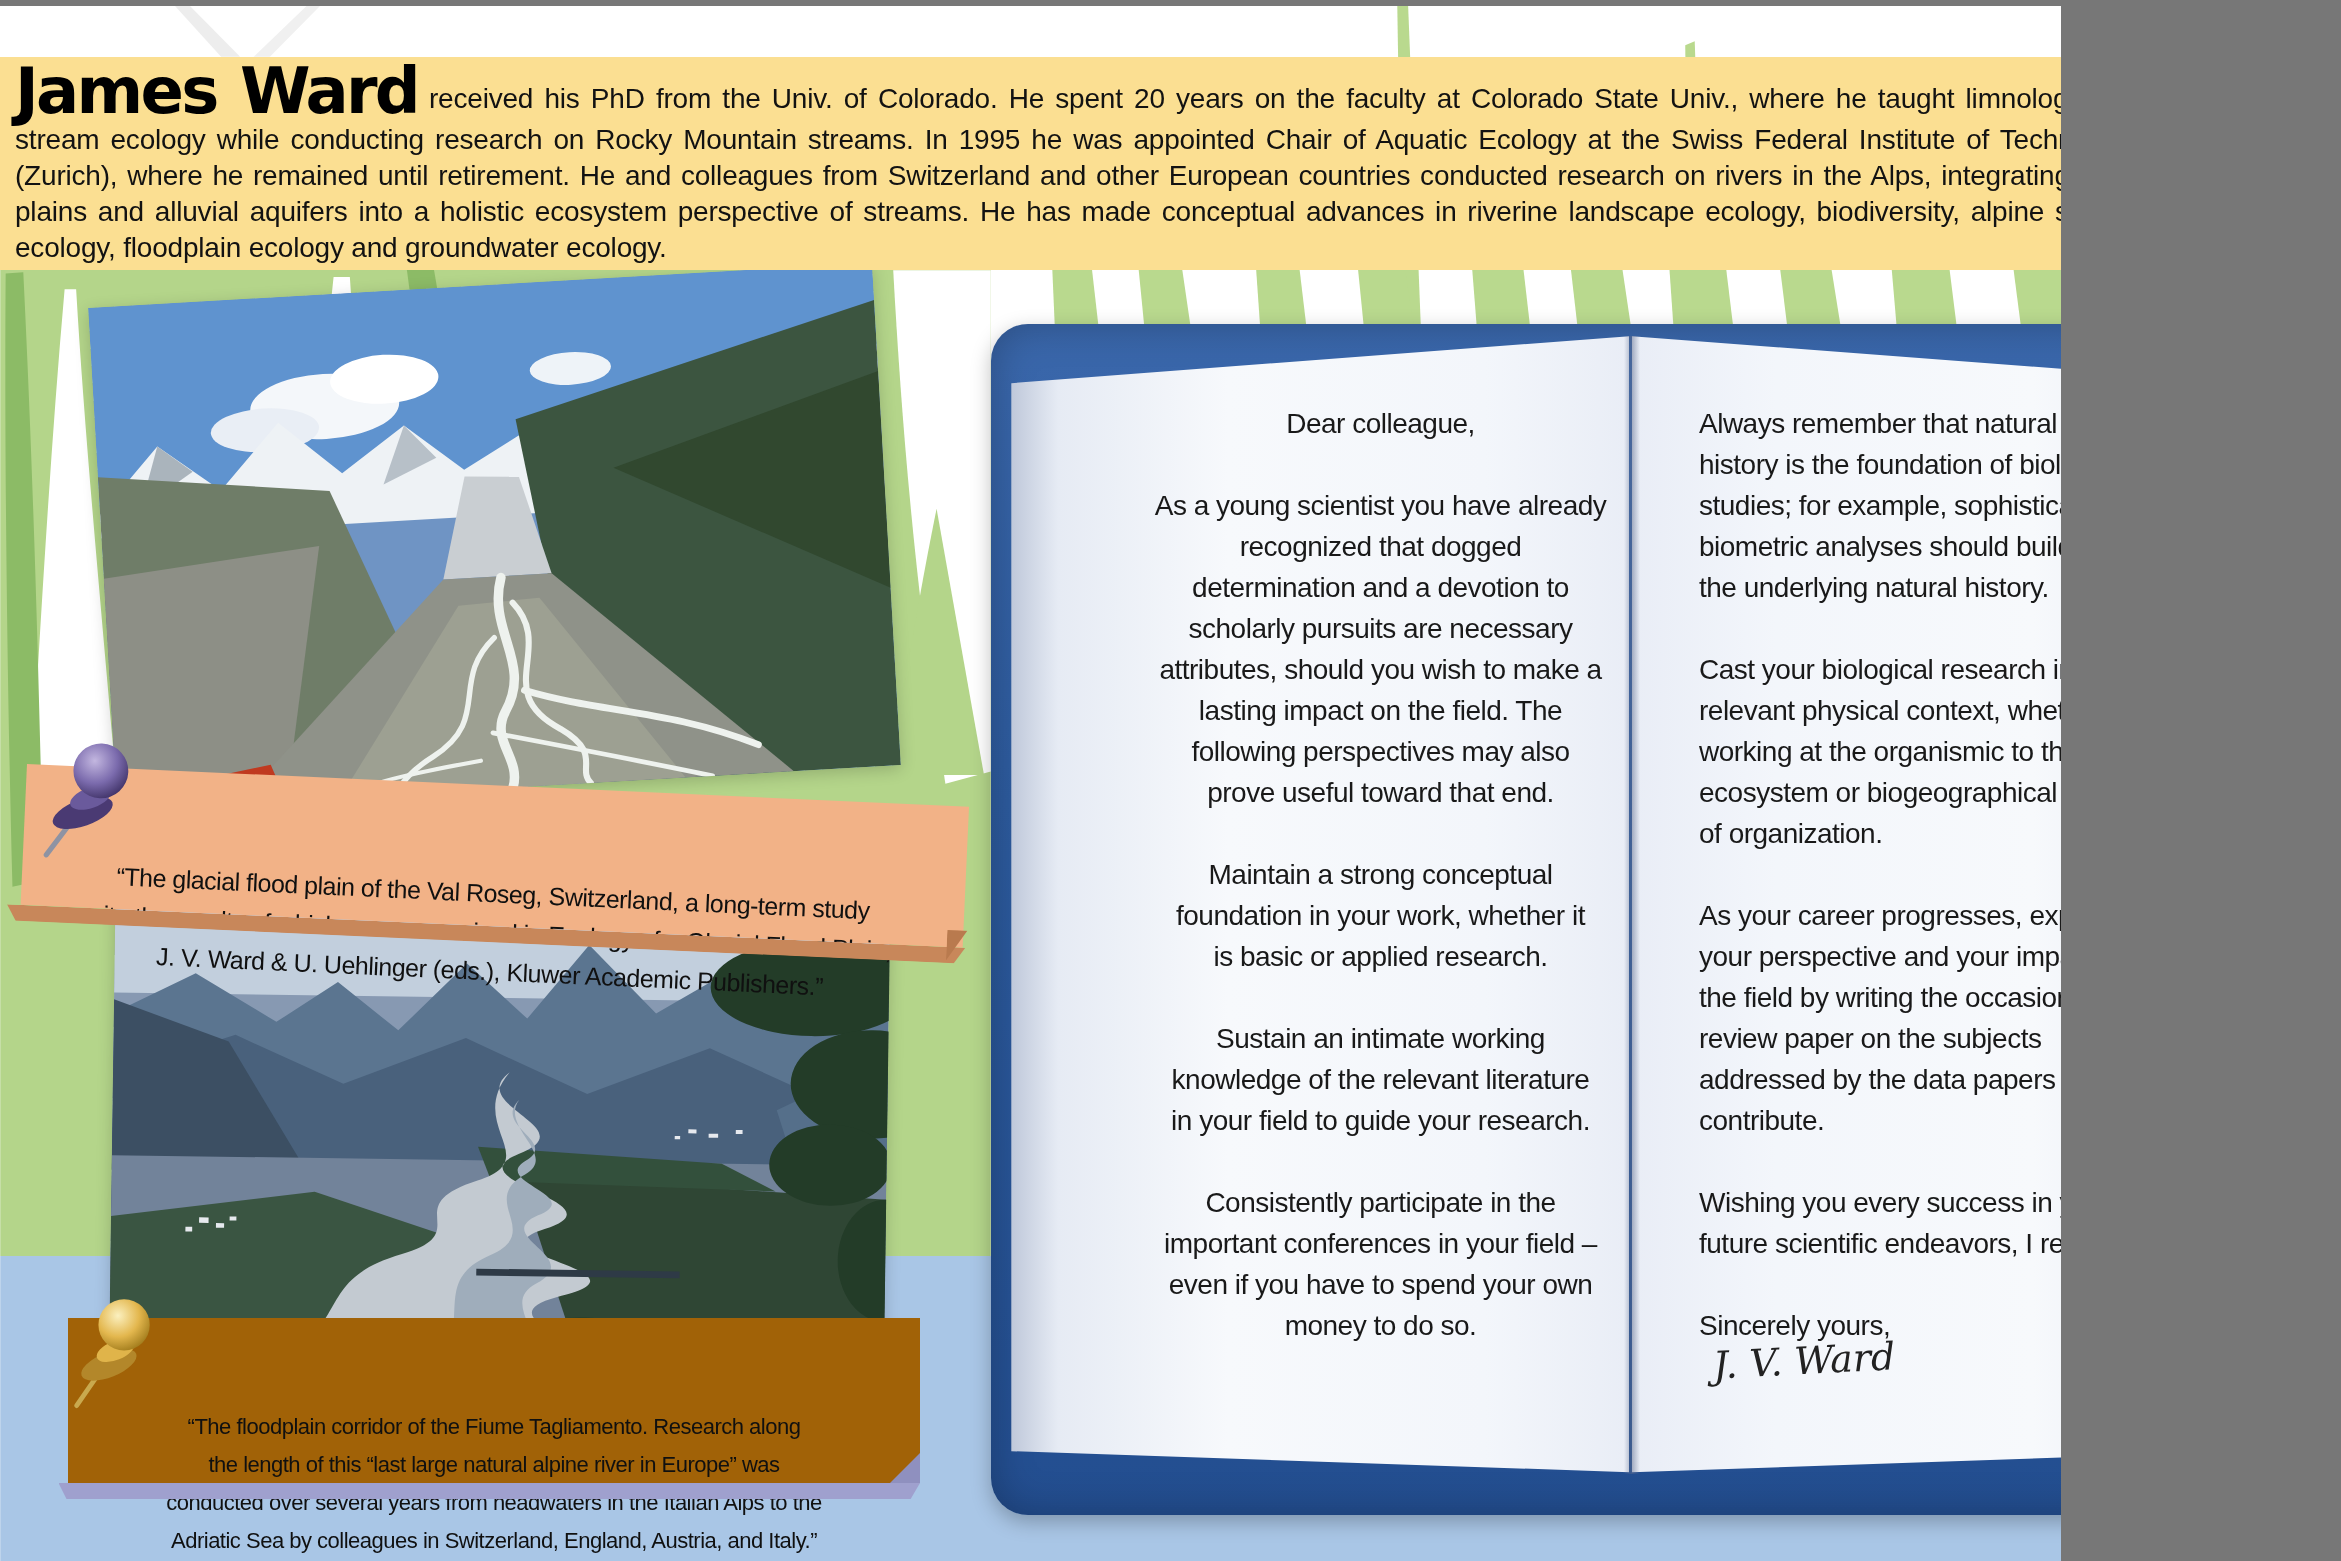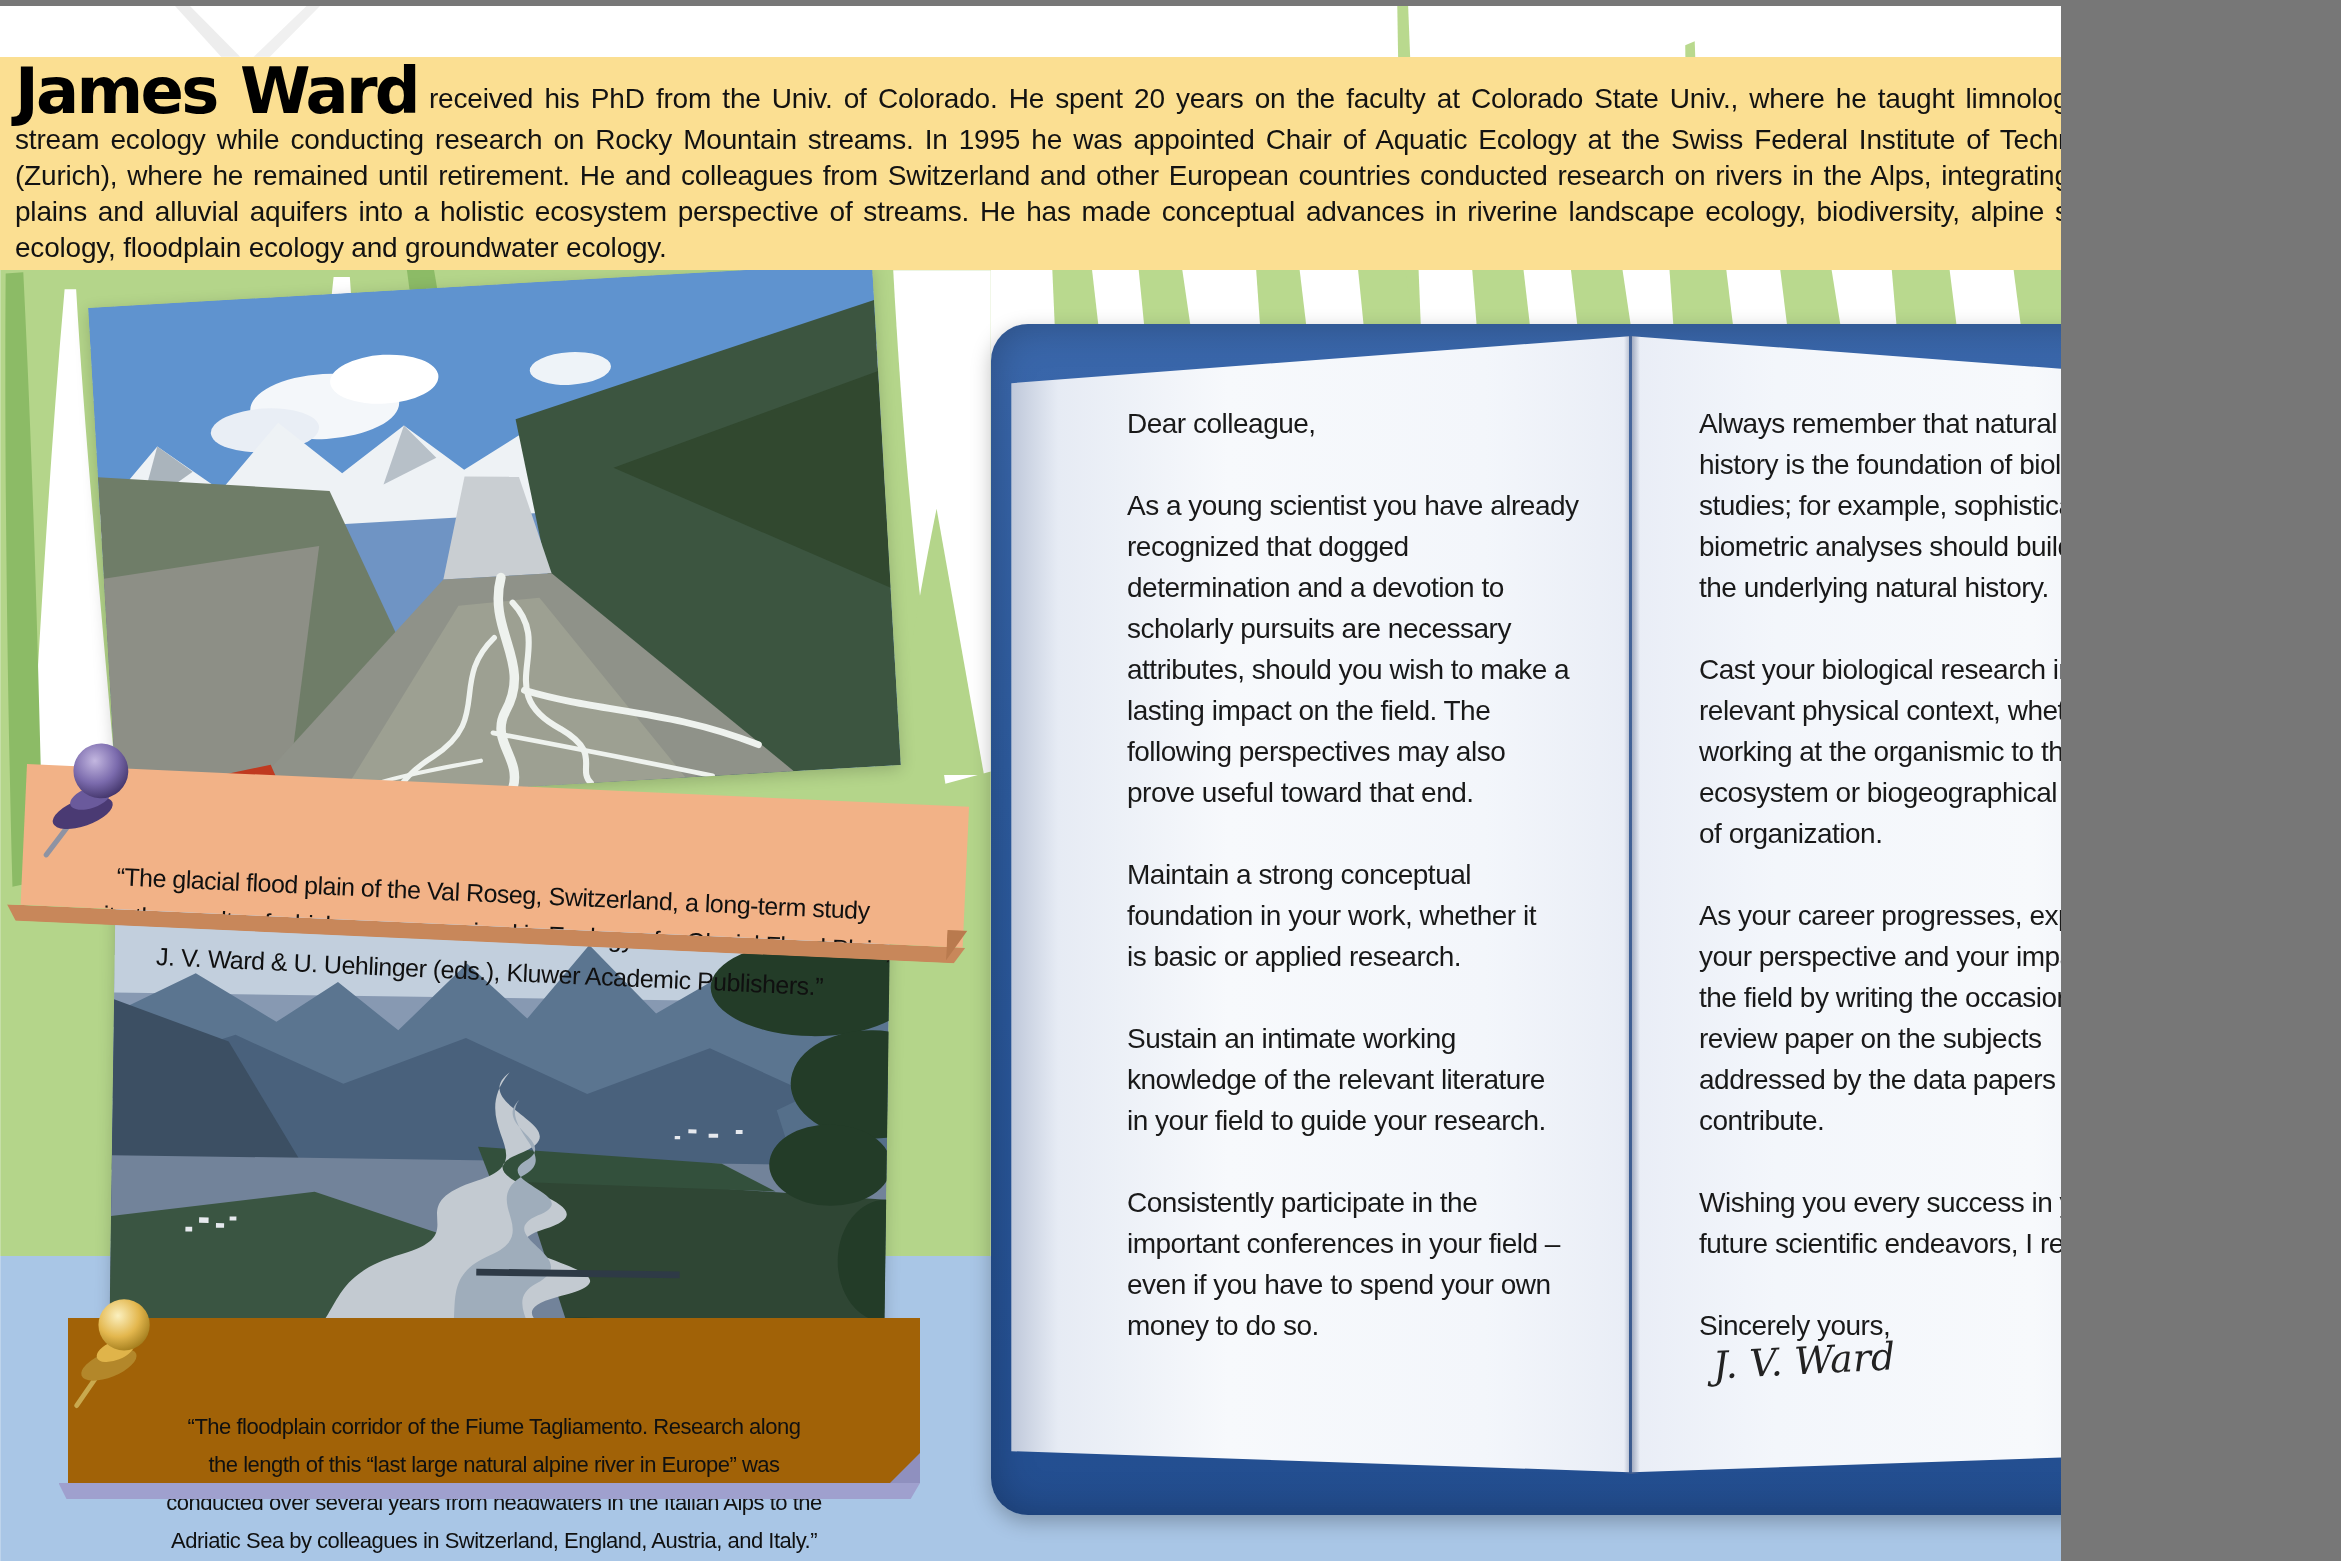--- a/index.html
+++ b/index.html
@@ -52,21 +52,21 @@
   .page.left{left:20.3px;width:618px;
          background:linear-gradient(to right,#bfc8da 0px,#e6ebf4 47px,#f7f9fc 217px,#f3f6fb 474px,#e9edf6 100%);
          clip-path:polygon(0 47px,100% 0,100% 1136px,0 1115px);}
   .page.right{left:641px;width:618px;
          background:linear-gradient(to left,#bfc8da 0px,#e6ebf4 47px,#f7f9fc 217px,#f3f6fb 474px,#e9edf6 100%);
          clip-path:polygon(0 0,100% 47px,100% 1115px,0 1136px);}
   .spine{position:absolute;left:633px;top:12.2px;width:16.3px;height:1138px;
          background:linear-gradient(to right,rgba(92,106,140,0) 0%,rgba(92,106,140,.5) 50%,rgba(92,106,140,0) 100%);}
   .pagetext{position:absolute;white-space:pre-line;font-size:28px;line-height:41px;
             letter-spacing:-0.5px;color:#191919;}
-  #ltext{left:136px;top:79px;width:507px;}
+  #ltext{left:136px;top:79px;width:507px;text-align:center;}
   #rtext{left:708px;top:79px;width:522px;}
   .signature{position:absolute;left:722px;top:1015px;font-family:"DejaVu Serif",serif;
              font-style:italic;font-size:38px;transform:rotate(-3deg);color:#222;}
 </style>
 </head>
 <body>
 
 <div class="stage">
 
   <svg id="bg" width="2342" height="1561" viewBox="0 0 3456 2304">

